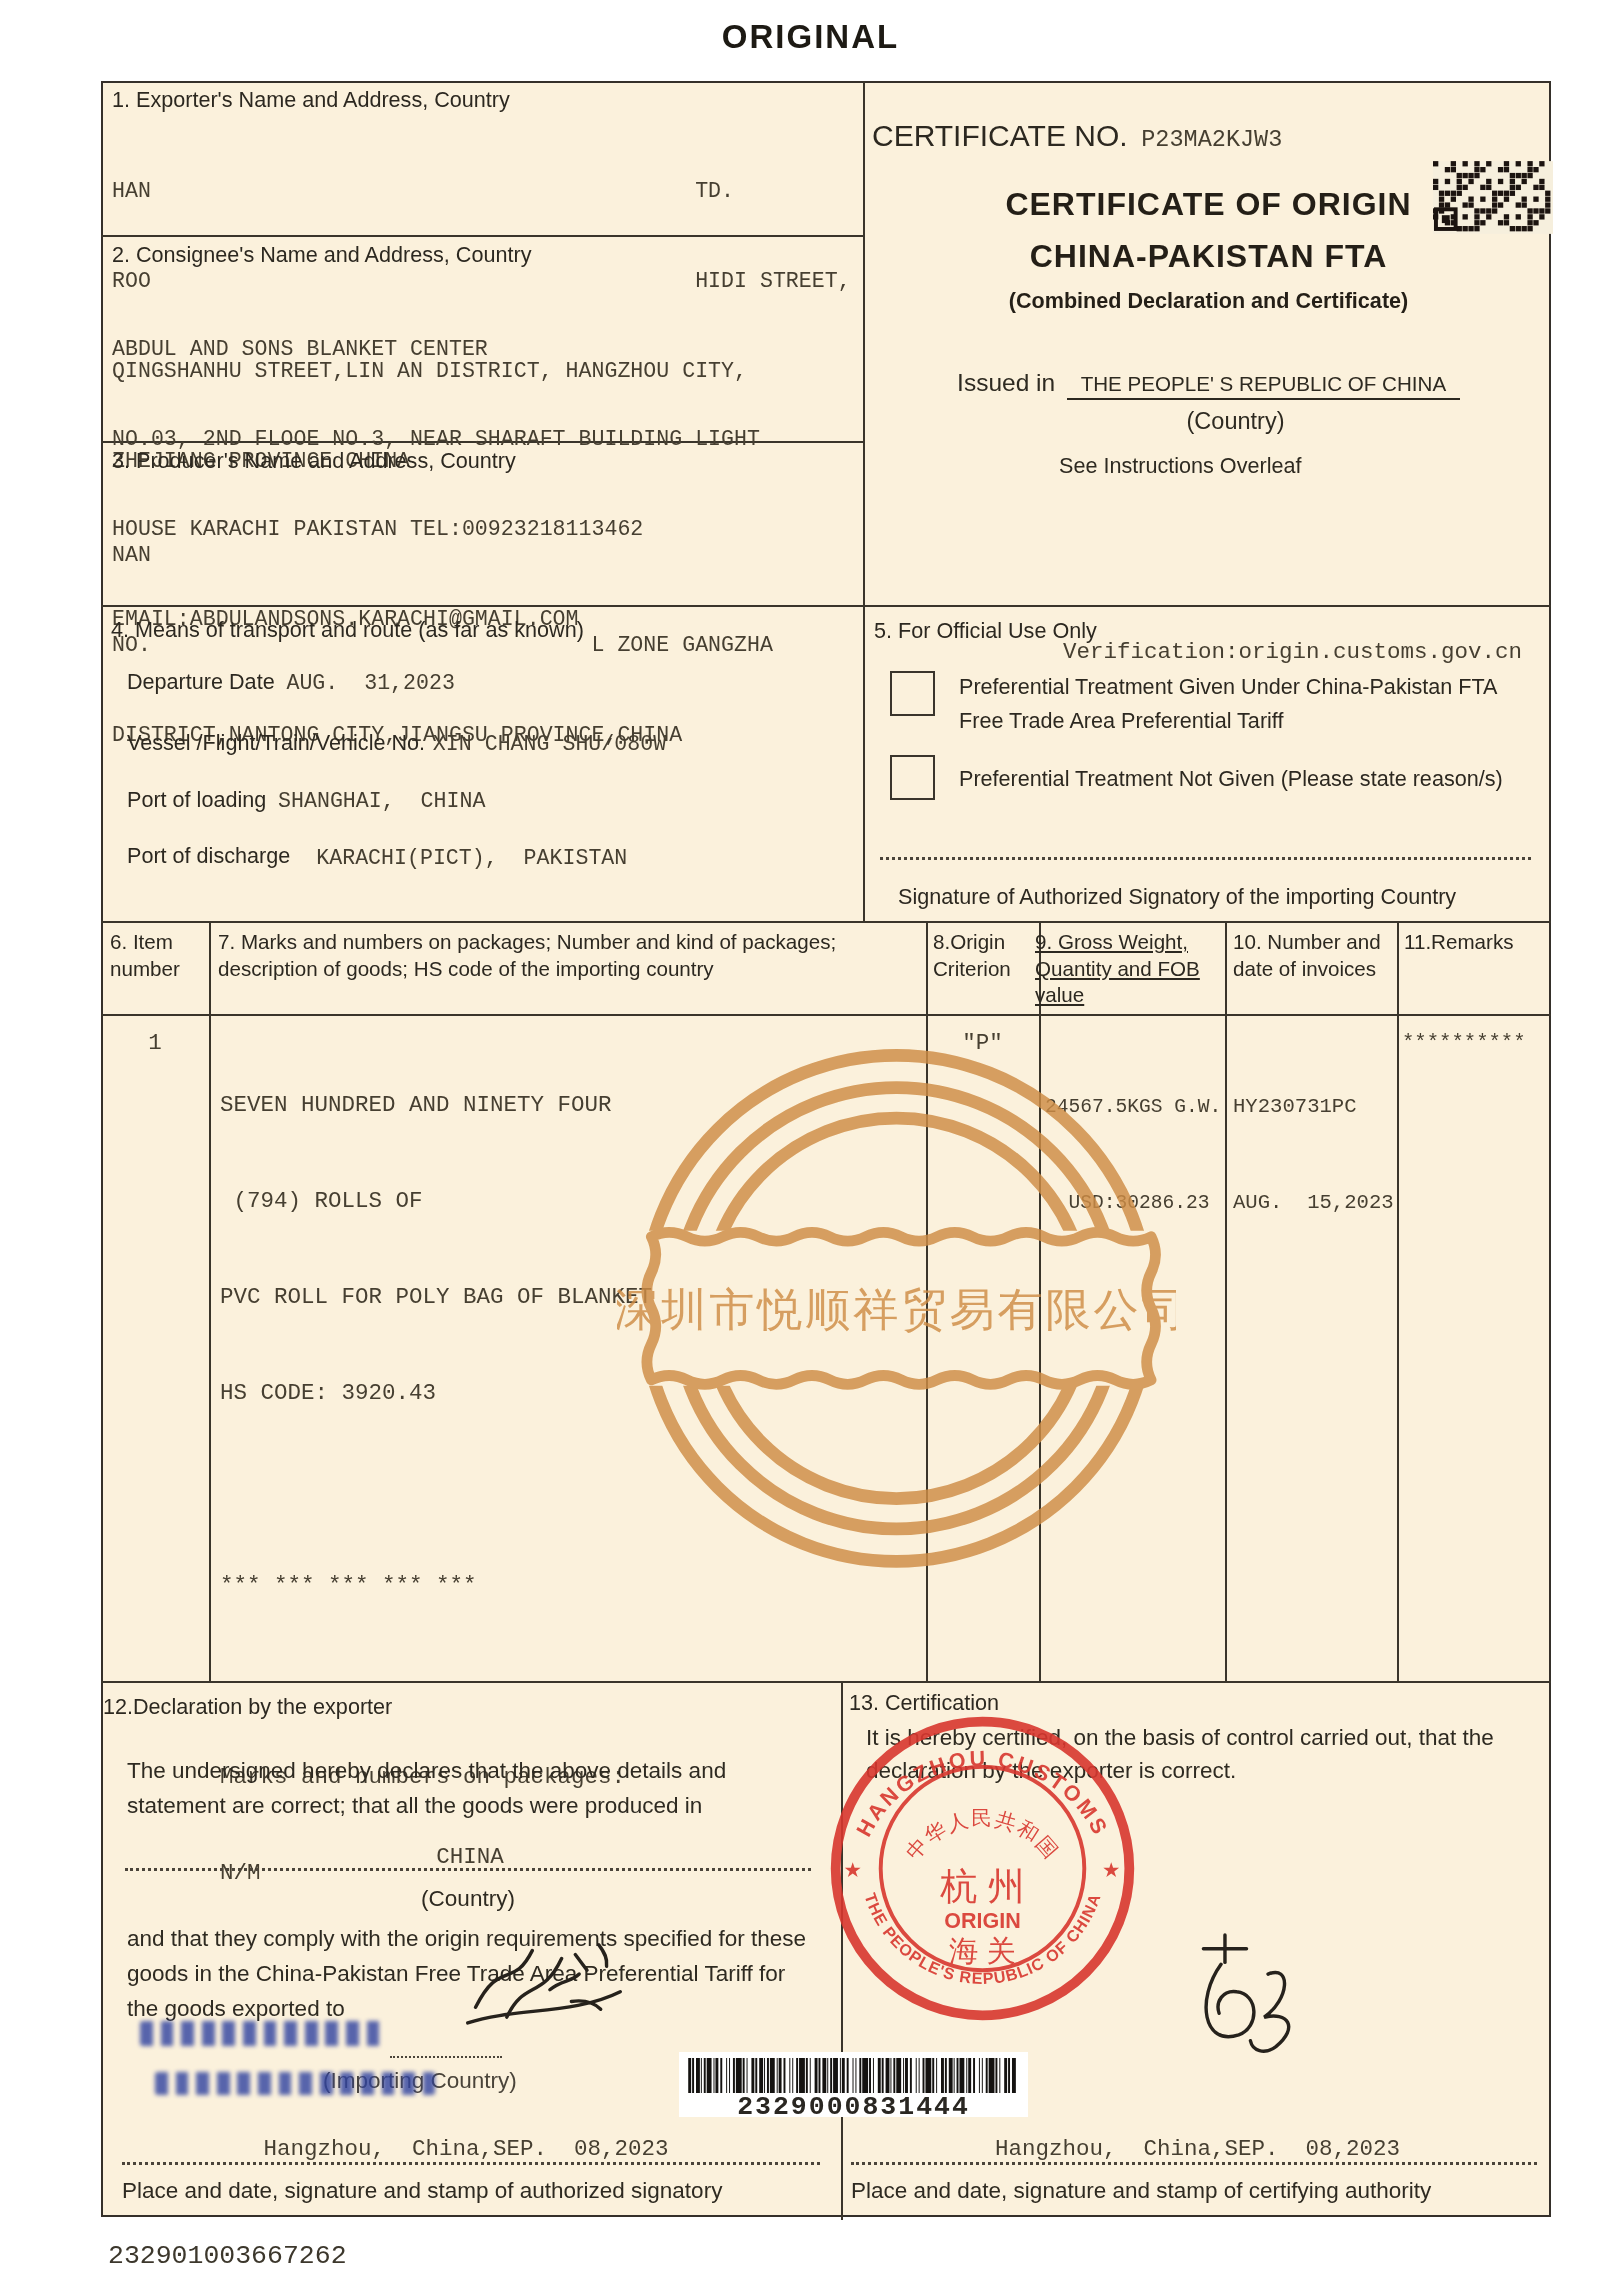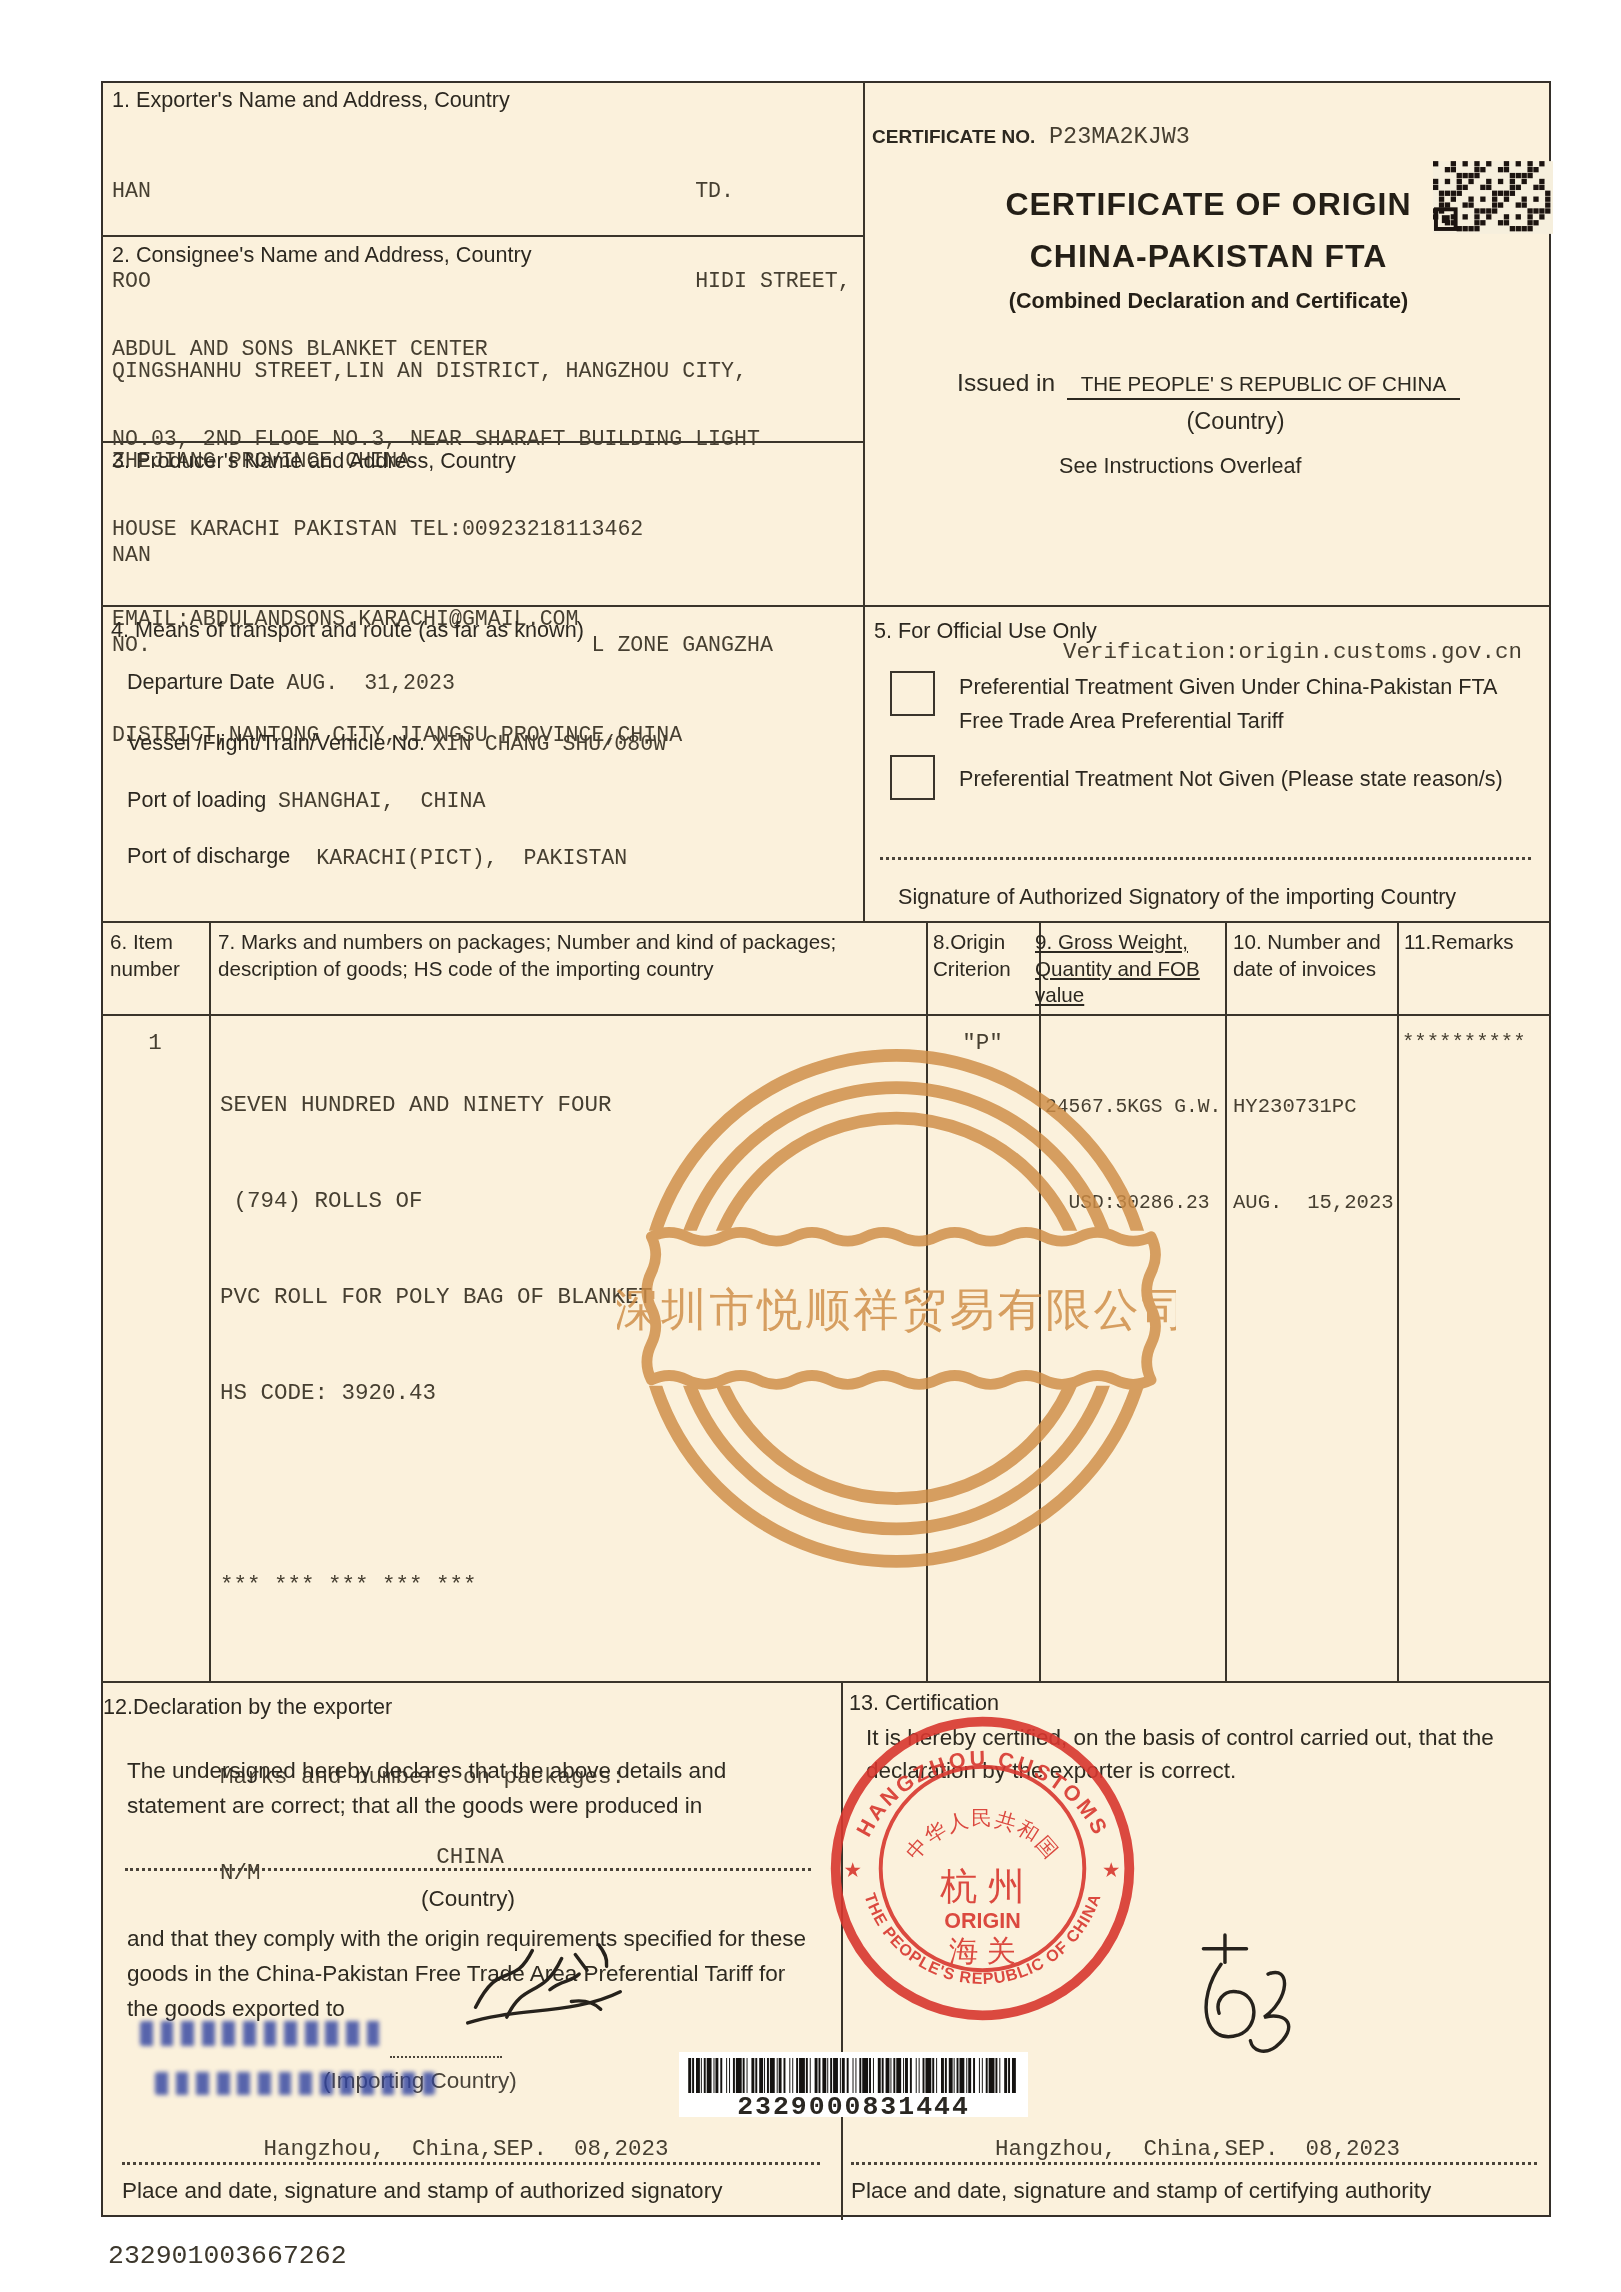--- a/index.html
+++ b/index.html
@@ -29,20 +29,21 @@
       background:repeating-linear-gradient(90deg,#2f42a0 0 12.7px,rgba(47,66,160,0) 12.7px 20.6px);}
   .barcode-box{position:absolute;background:#ffffff;}
   .serial{font-family:"Liberation Mono","DejaVu Sans Mono",monospace;font-size:26.5px;color:#3c372c;}
   svg text{font-family:"Liberation Sans",sans-serif;}
 </style>
 </head>
 <body>
 
 <div id="page">
 
+  <div class="abs center" style="left:0;top:17.6px;width:1621px;font-size:33px;font-weight:bold;letter-spacing:2px;color:#1d1a14;">ORIGINAL</div>
 
   <div class="abs paper"></div>
 
   <div class="vl" style="left:863px;top:81px;height:840px;"></div>
   <div class="hl" style="left:101px;top:235px;width:762px;"></div>
   <div class="hl" style="left:101px;top:441px;width:762px;"></div>
   <div class="hl" style="left:101px;top:605px;width:1450px;"></div>
   <div class="hl" style="left:101px;top:921px;width:1450px;"></div>
   <div class="hl" style="left:101px;top:1014px;width:1450px;"></div>
   <div class="hl" style="left:101px;top:1681px;width:1450px;"></div>
@@ -88,21 +89,21 @@
   <div class="abs" style="left:127px;top:786px;display:flex;gap:11.8px;align-items:baseline;">
     <span class="lab">Port of loading</span>
     <span class="tw tw22">SHANGHAI,  CHINA</span>
   </div>
   <div class="abs" style="left:127px;top:843px;display:flex;gap:26px;align-items:flex-start;">
     <span class="lab">Port of discharge</span>
     <span class="tw tw22">KARACHI(PICT),  PAKISTAN</span>
   </div>
 
   <div class="abs" style="left:872px;top:123px;display:flex;gap:13.7px;align-items:baseline;">
-    <span class="lab" style="font-size:19px;font-weight:bold;">CERTIFICATE NO.</span>
+    <span class="lab" style="font-size:30px;">CERTIFICATE NO.</span>
     <span class="tw" style="font-size:23.5px;">P23MA2KJW3</span>
   </div>
 
   <svg class="abs" style="left:1433px;top:161px;" width="120" height="73" viewBox="0 0 122 74">
     <rect x="0" y="0" width="122" height="74" fill="#f6efdd"></rect>
     <g id="qr-cells" fill="#1c1410">
         <rect x="0" y="0" width="5.4" height="5.4"></rect>
         <rect x="18" y="0" width="5.4" height="5.4"></rect>
         <rect x="30" y="0" width="5.4" height="5.4"></rect>
         <rect x="42" y="0" width="5.4" height="5.4"></rect>

